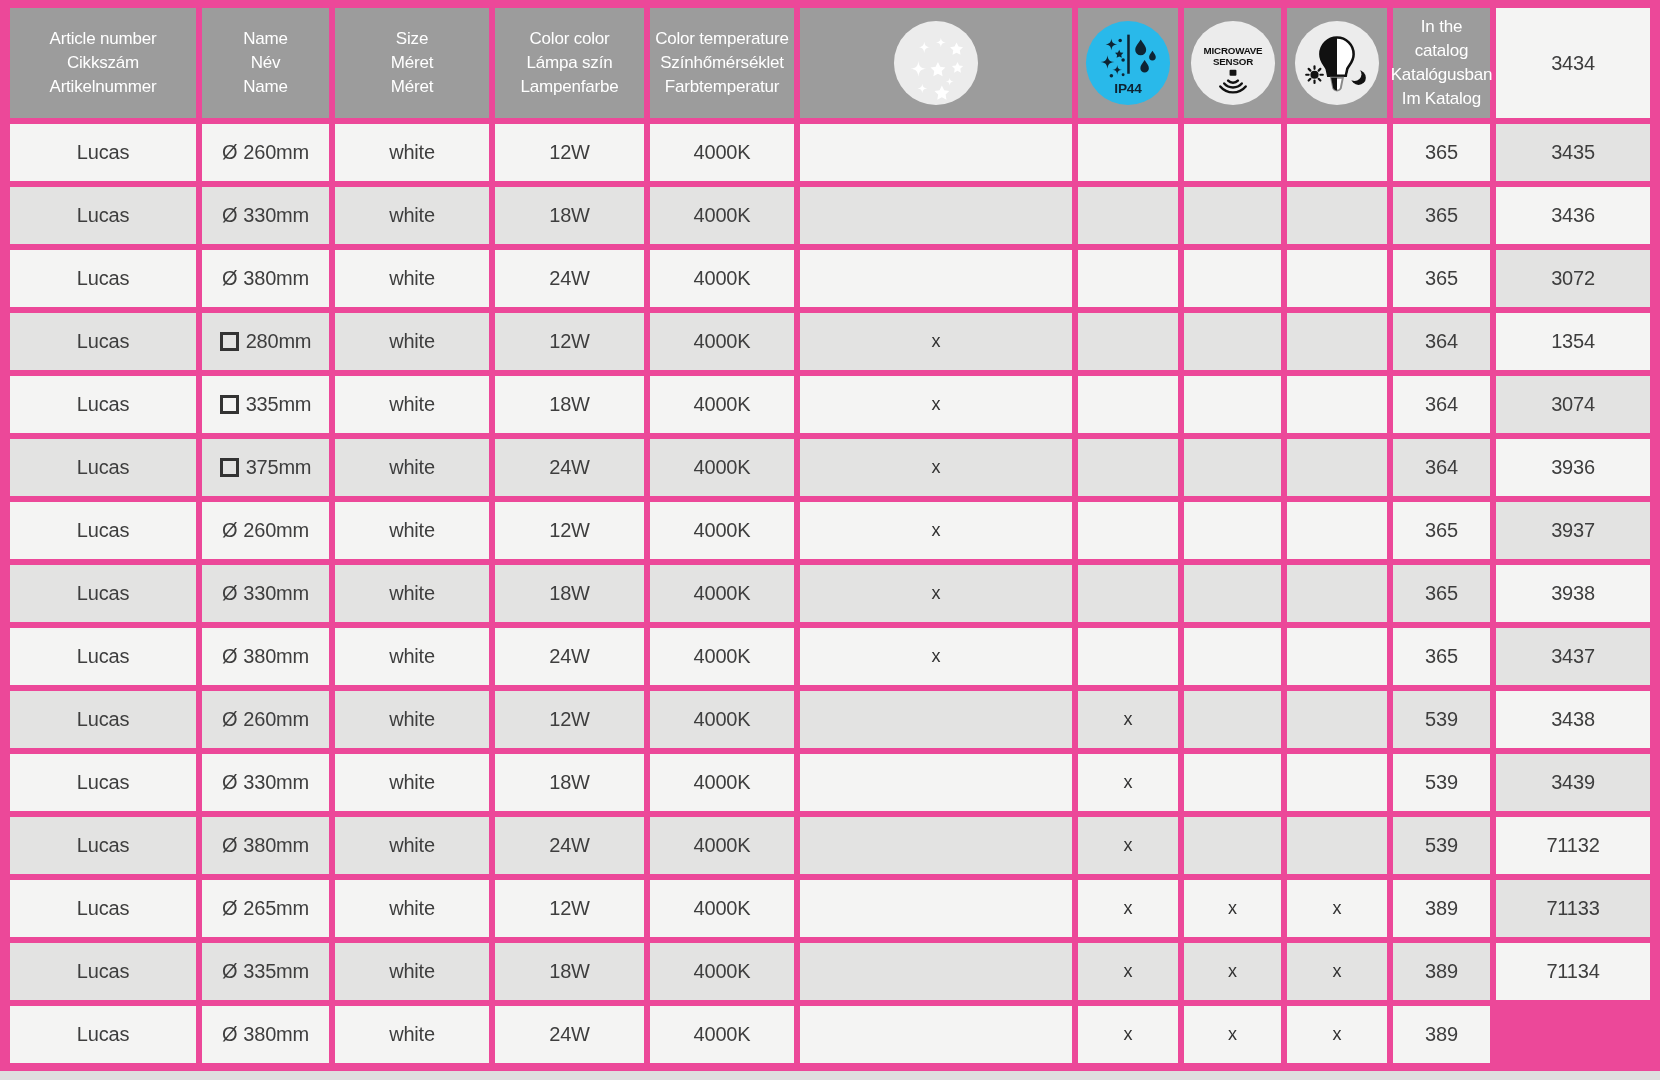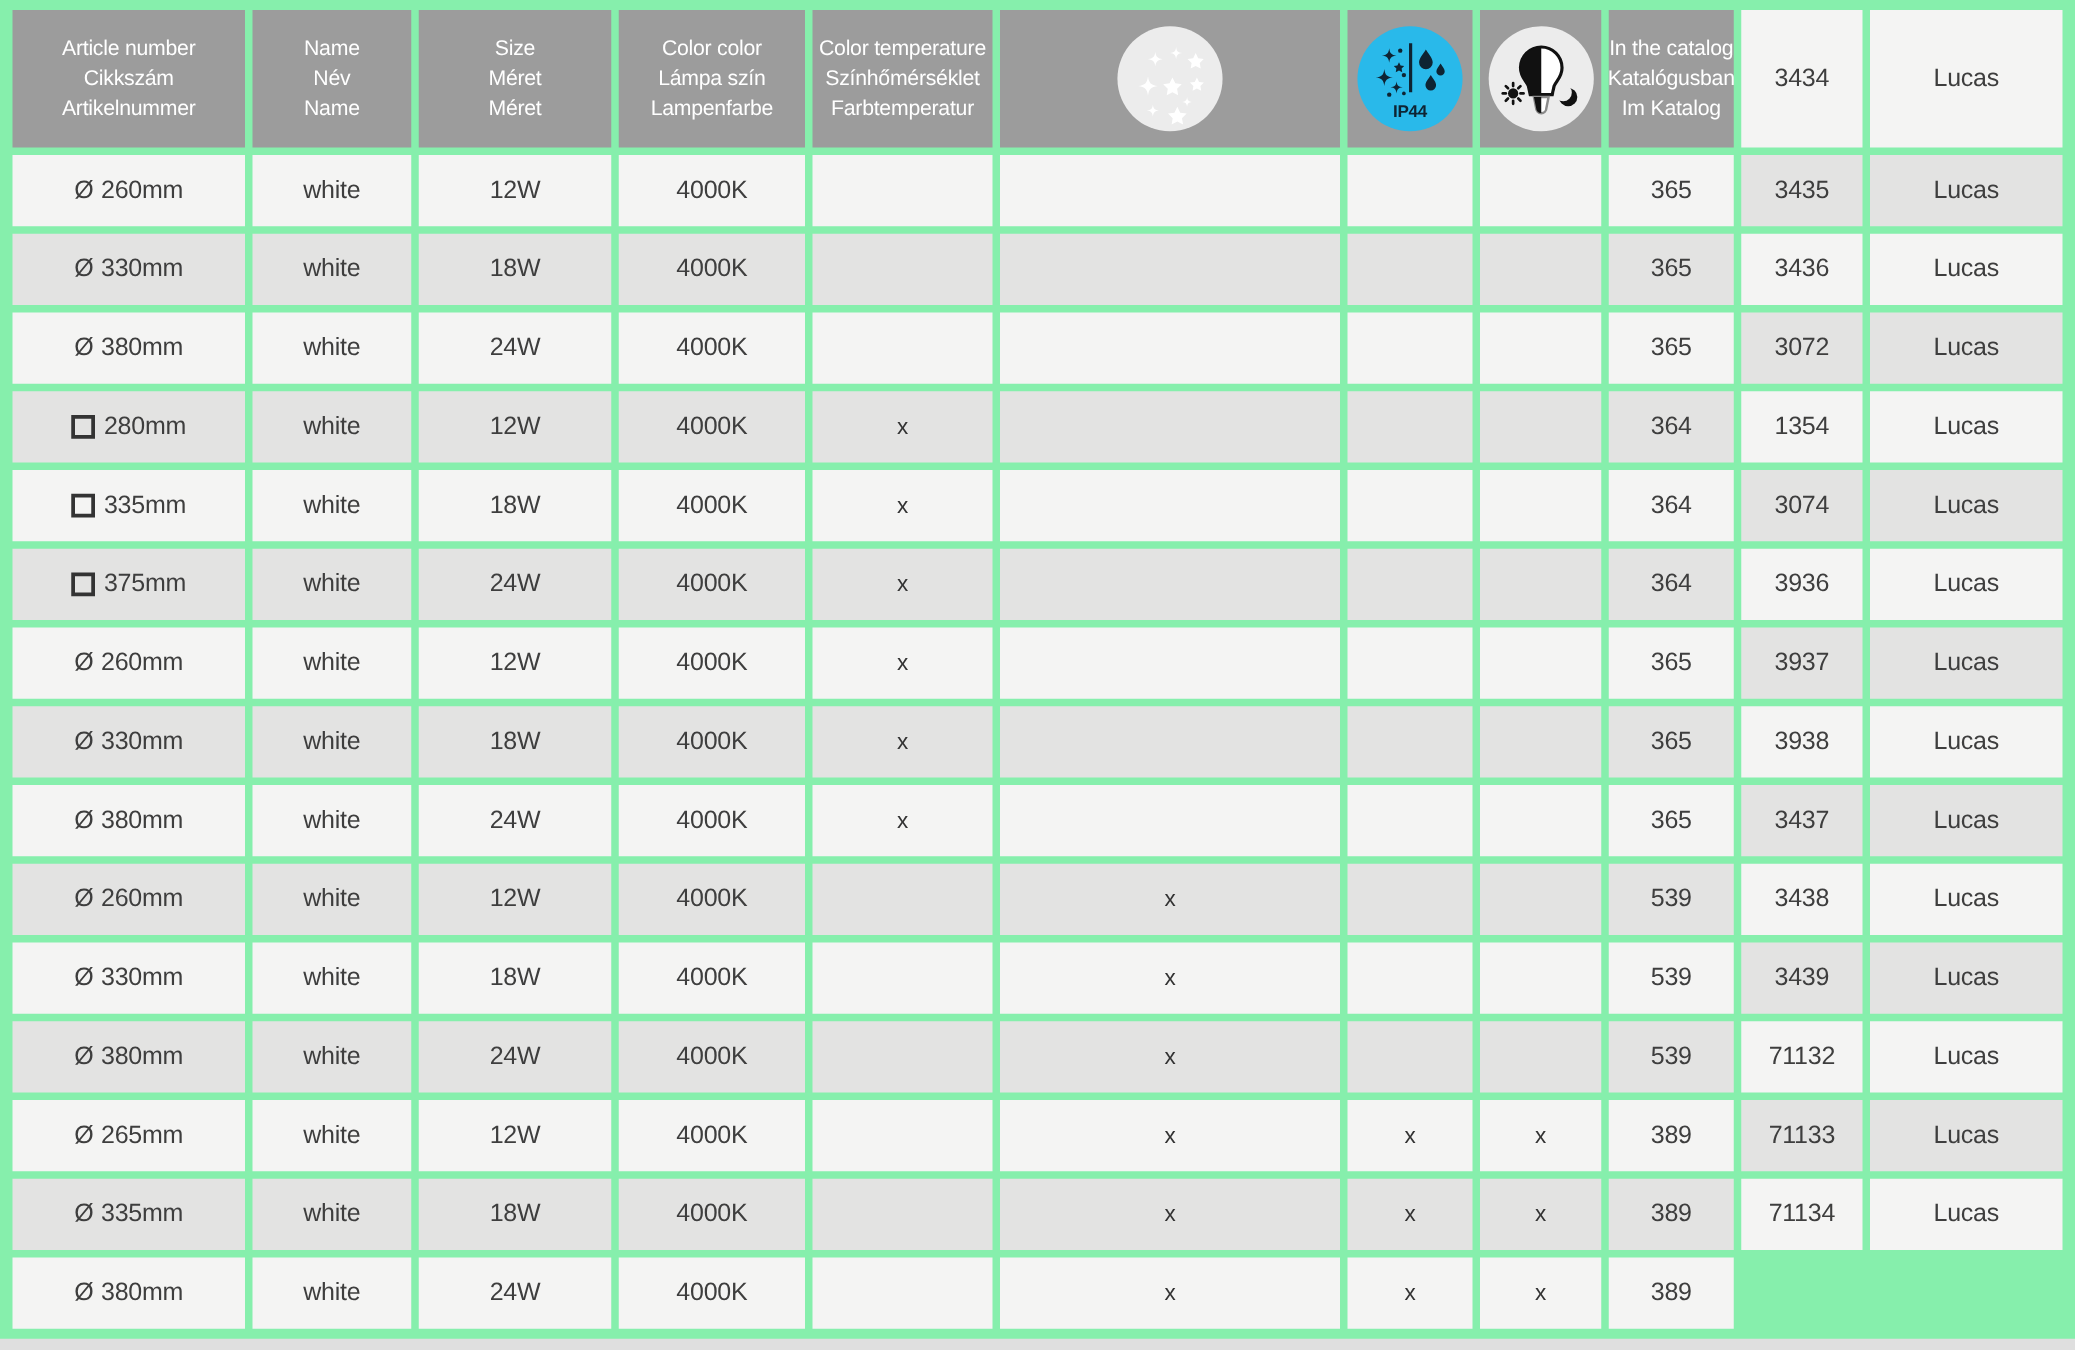--- a/index.html
+++ b/index.html
@@ -1,17 +1,17 @@
 <!DOCTYPE html>
 <html><head>
 <meta charset="utf-8">
 <style>
   html,body { margin:0; padding:0; background:#ffffff; }
   .canvas {
-    position:relative; width:1660px; height:1080px; background:#86efac;
+    position:relative; width:1660px; height:1080px; background:#ec4899;
     font-family:"Liberation Sans", sans-serif; overflow:hidden;
   }
   .grid {
     position:absolute; left:10px; top:8px;
     display:grid;
     grid-template-columns:186px 127px 154px 149px 144px 272px 100px 97px 100px 97px 154px;
     grid-template-rows:110px;
     grid-auto-rows:57px;
     gap:6px;
   }
@@ -109,20 +109,33 @@
           <circle cx="28" cy="58" r="1.8"></circle>
           <circle cx="40" cy="57" r="1.5"></circle>
           <use href="#drop" transform="translate(58,30) scale(9)"></use>
           <use href="#drop" transform="translate(70,38) scale(5.5)"></use>
           <use href="#drop" transform="translate(62,49) scale(7)"></use>
         </g>
         <text x="45" y="76" text-anchor="middle" font-size="14" font-weight="bold" fill="#0e2433" font-family="Liberation Sans, sans-serif">IP44</text>
       </svg>
     </div>
 
+    <div class="hcell icon-hcell">
+      <svg viewBox="0 0 90 90">
+        <circle cx="45" cy="45" r="43" fill="#ececec"></circle>
+        <text x="45" y="36" text-anchor="middle" font-size="10" font-weight="bold" fill="#111111" font-family="Liberation Sans, sans-serif">MICROWAVE</text>
+        <text x="45" y="47" text-anchor="middle" font-size="10" font-weight="bold" fill="#111111" font-family="Liberation Sans, sans-serif">SENSOR</text>
+        <rect x="41.5" y="52" width="7" height="6" rx="1" fill="#111111"></rect>
+        <g stroke="#111111" stroke-width="2.5" fill="none" stroke-linecap="round">
+          <path d="M40,63 A7,7 0 0,0 50,63"></path>
+          <path d="M36,66 A12,12 0 0,0 54,66"></path>
+          <path d="M32,69 A17,17 0 0,0 58,69"></path>
+        </g>
+      </svg>
+    </div>
 
     <div class="hcell icon-hcell">
       <svg viewBox="0 0 90 90">
         <defs>
           <clipPath id="lefthalf">
               <rect x="0" y="0" width="45" height="90"></rect>
             </clipPath>
           <path id="bulb" d="M45,19 a17,17 0 0,1 17,17 c0,7.5 -4.5,10.5 -6.5,15 l-1.5,7 h-18 l-1.5,-7 c-2,-4.5 -6.5,-7.5 -6.5,-15 a17,17 0 0,1 17,-17 z"></path>
         </defs>
         <circle cx="45" cy="45" r="43" fill="#ececec"></circle>

